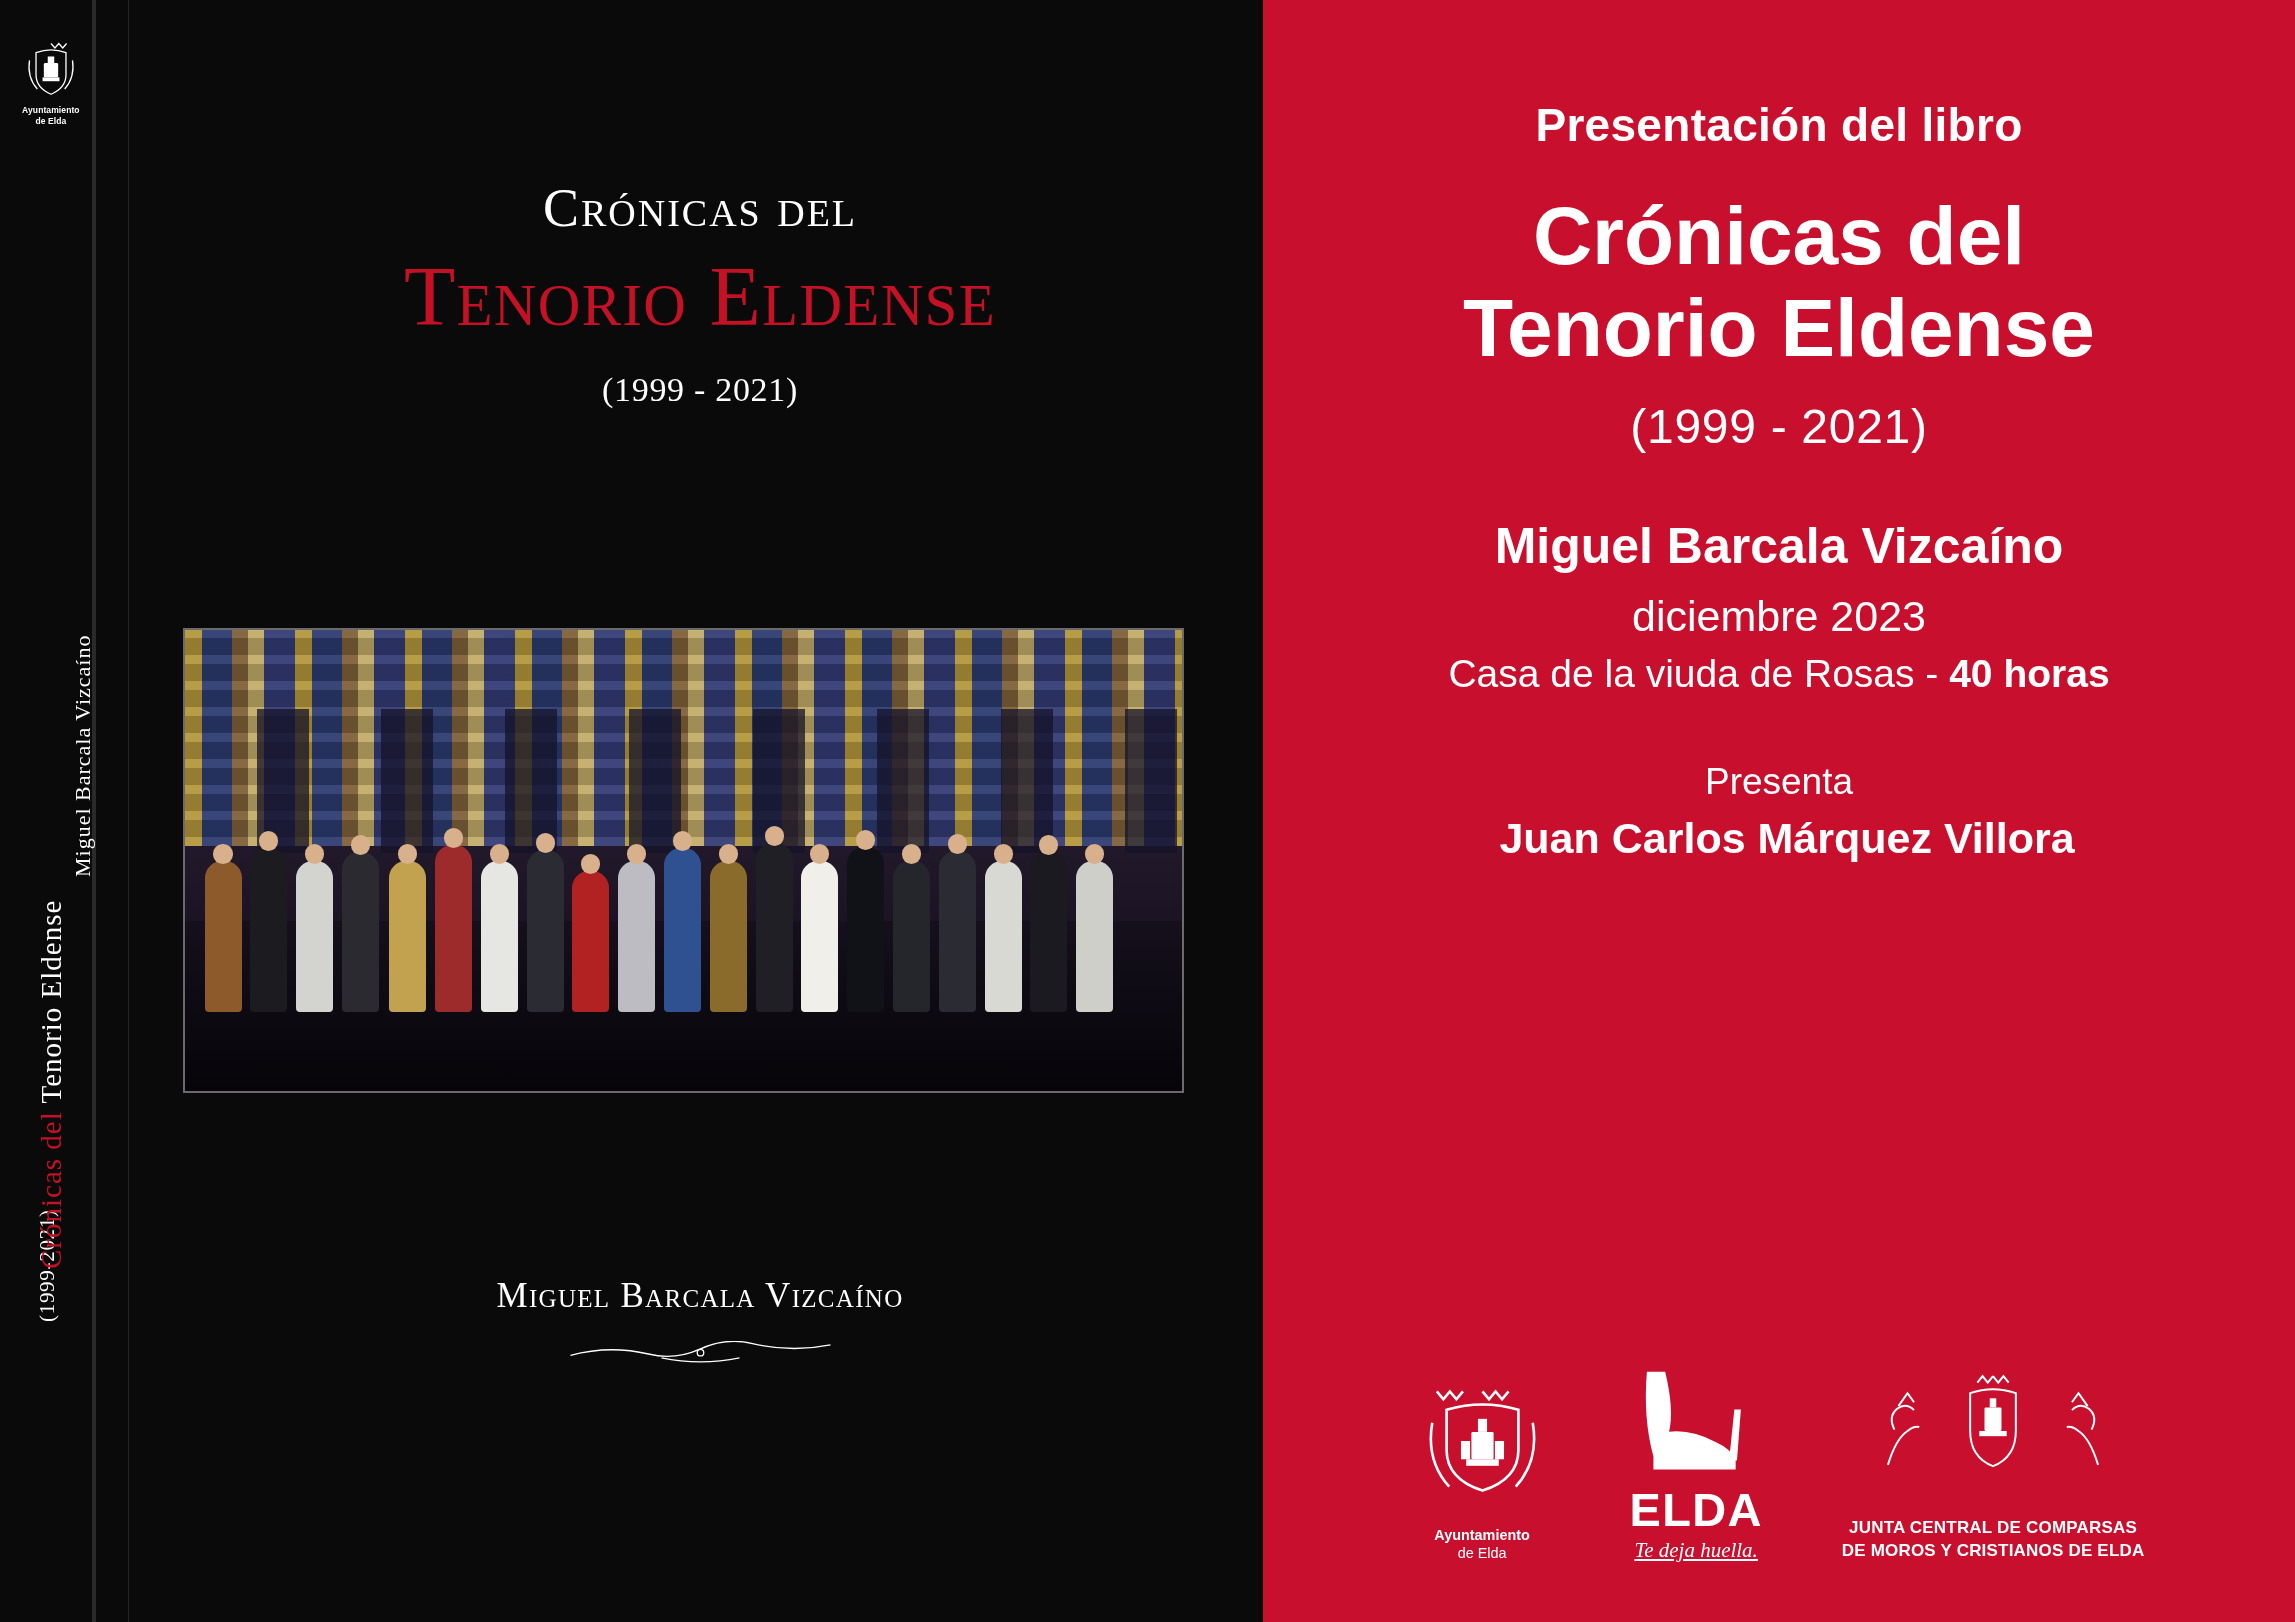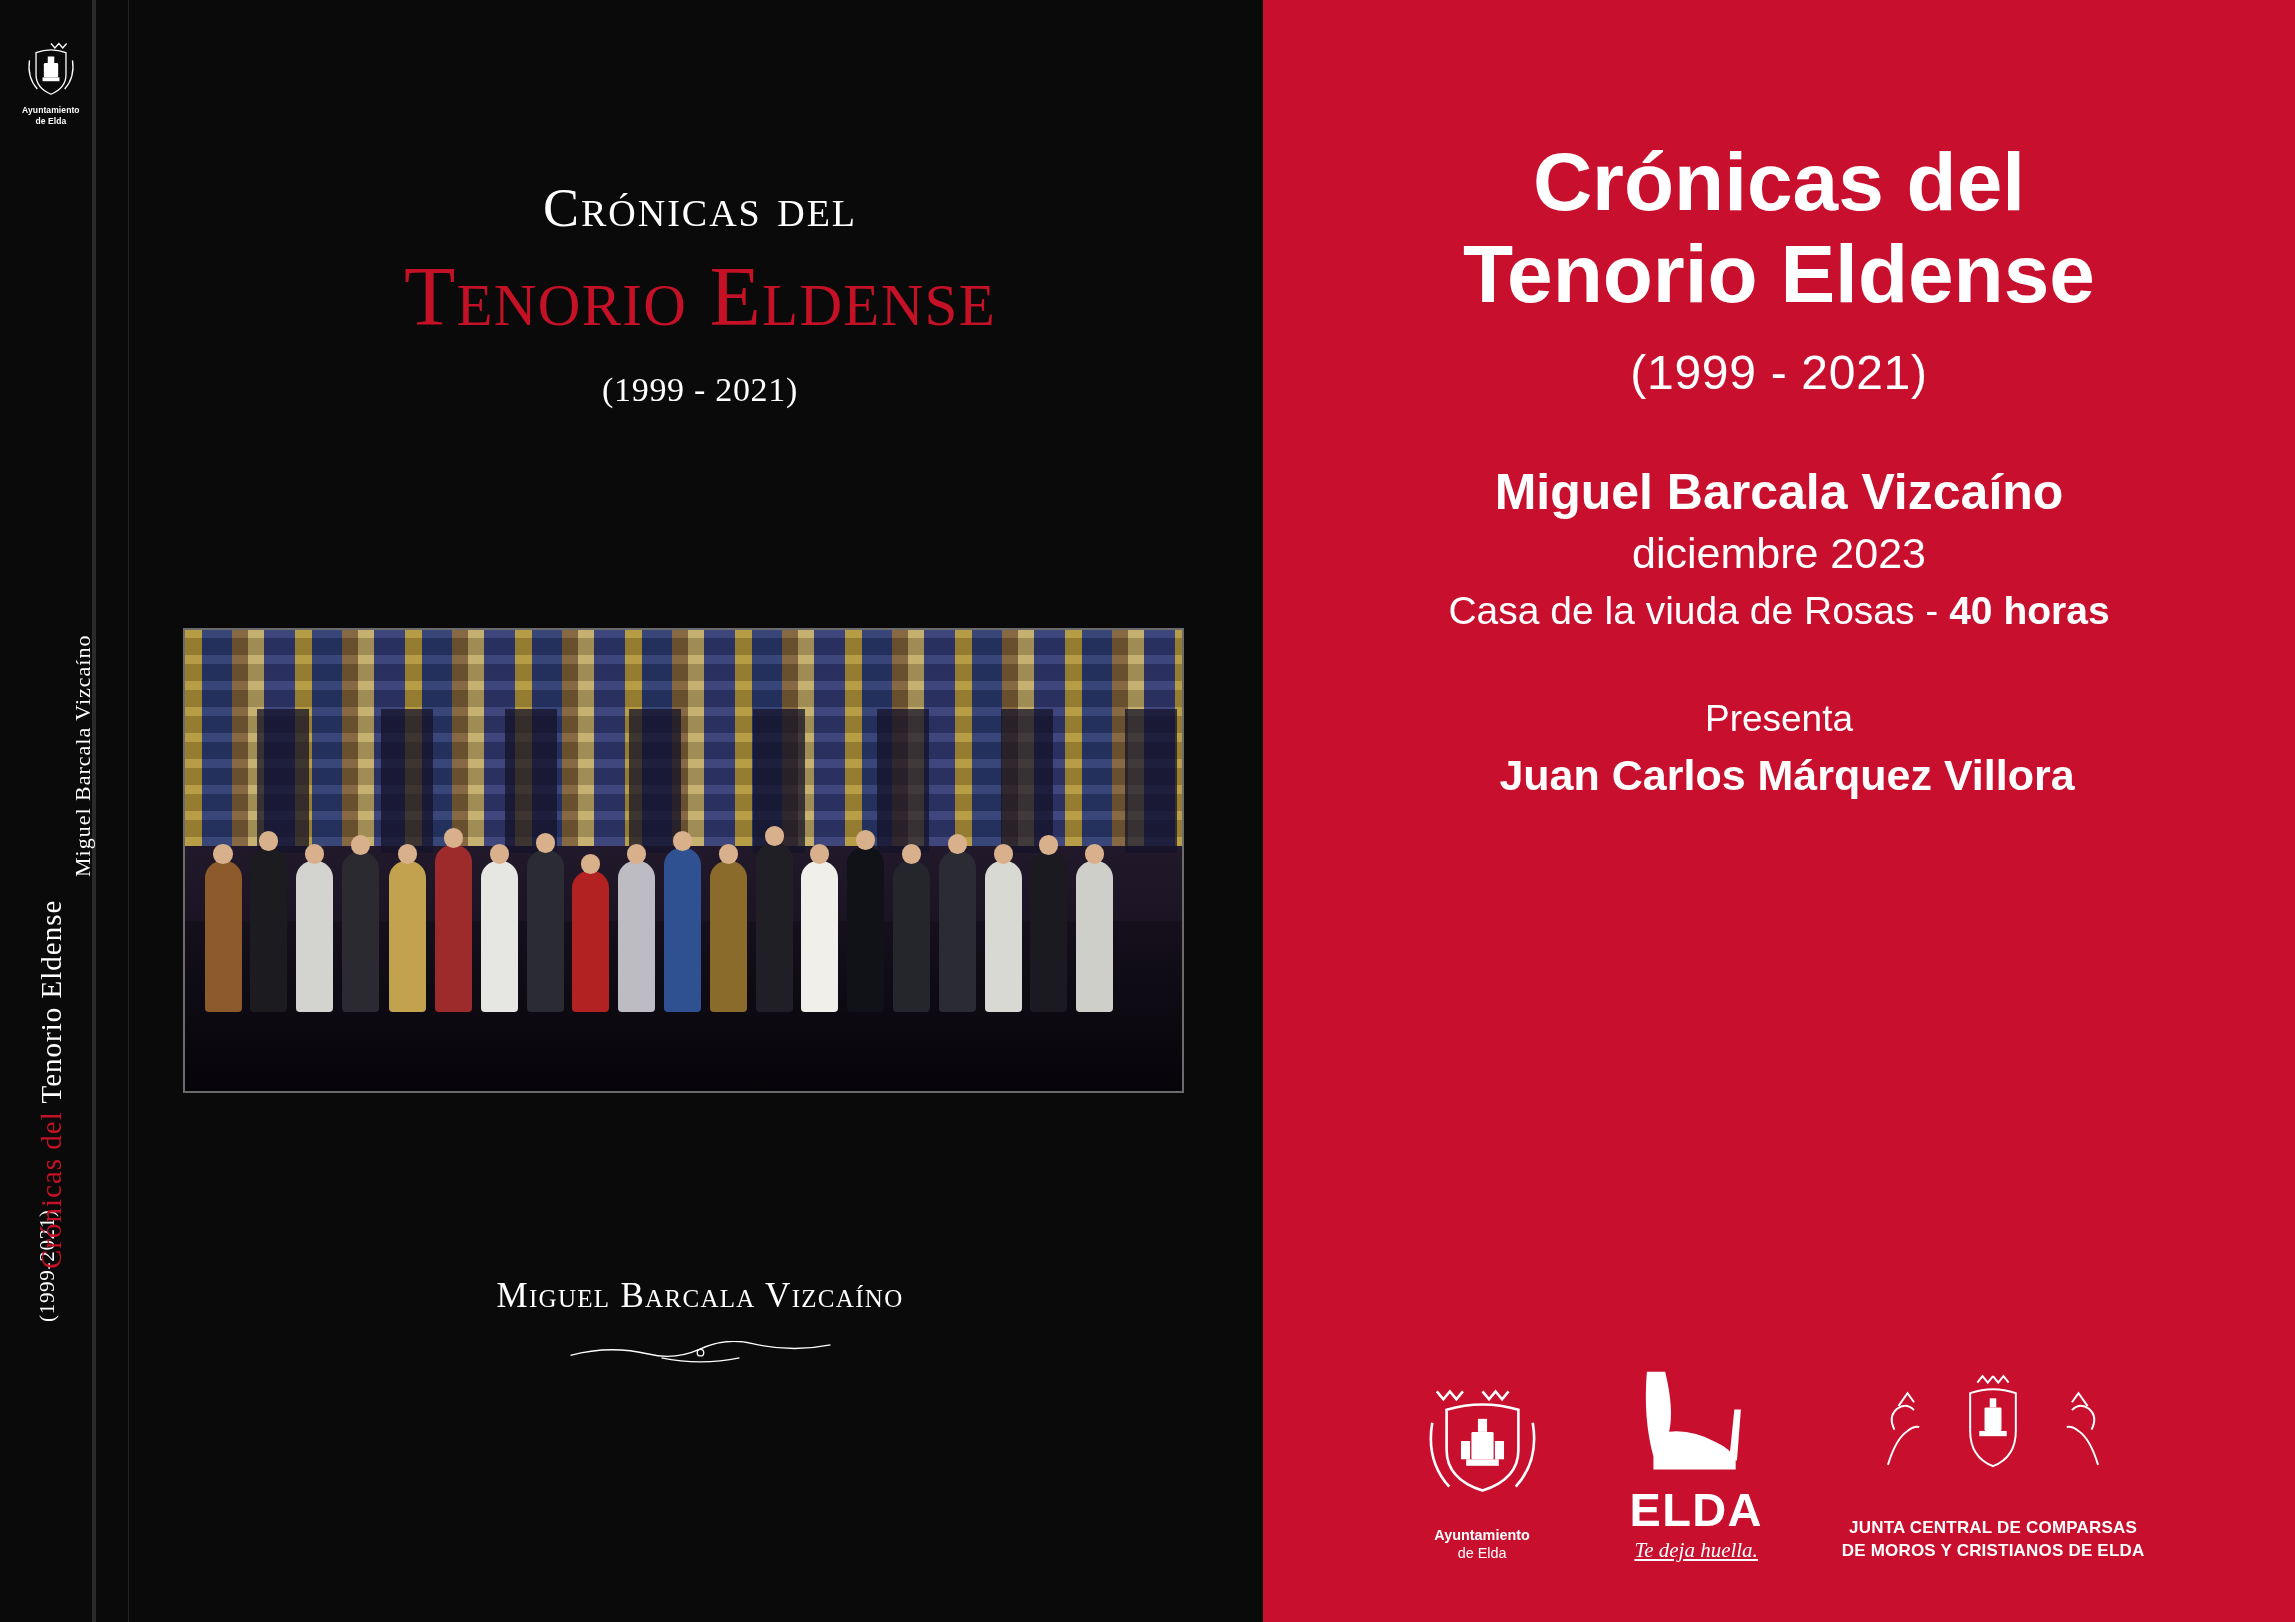--- a/index.html
+++ b/index.html
@@ -212,21 +212,21 @@
     font-size: 50px;
     font-weight: bold;
   }
   .f-when {
     margin-top: 71px;
     font-size: 43px;
   }
   .f-when .city { font-weight: normal; font-size: 47px; }
   .f-when .big { font-size: 65px; font-weight: bold; letter-spacing: -0.7px; }
   .f-month {
-    margin-top: 8px;
+    margin-top: 17px;
     font-size: 43px;
   }
   .f-place {
     margin-top: 11.8px;
     font-size: 39px;
   }
   .f-place b { font-weight: bold; }
   .f-presenta-lbl {
     margin-top: 65px;
     font-size: 37px;
@@ -362,20 +362,21 @@
               <path d="M150 26 q60 12 120 0"></path>
               <circle cx="210" cy="18" r="5"></circle>
             </g>
           </svg>
         </div>
       </div>
     </div>
   </div>
 
   <div class="flyer">
+    <div class="f-pres">Presentación del libro</div>
 
     <div class="f-title">
       <div>Crónicas del</div>
       <div>Tenorio Eldense</div>
     </div>
 
     <div class="f-years">(1999 - 2021)</div>
 
     <div class="f-author">Miguel Barcala Vizcaíno</div>
 

